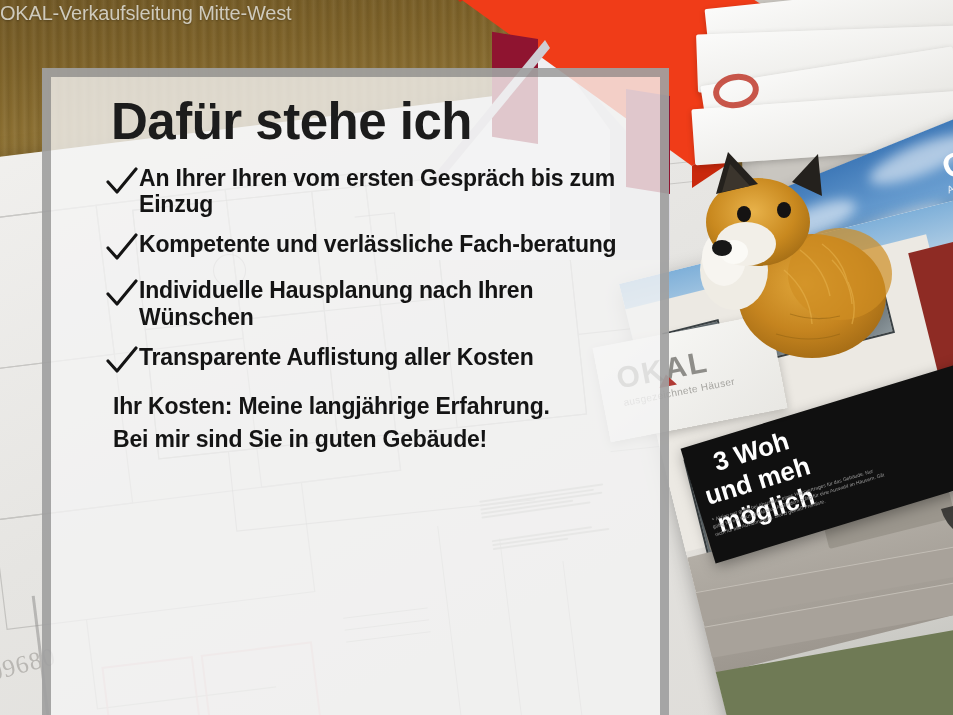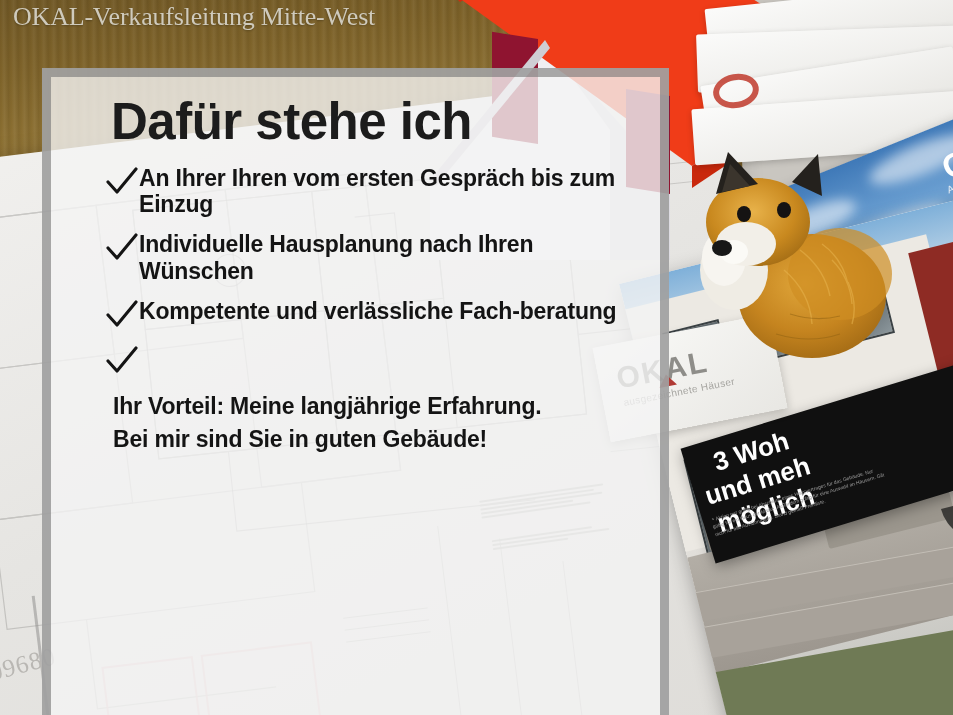--- a/index.html
+++ b/index.html
@@ -189,23 +189,23 @@
 
   
   .microtext { position:absolute; transform: rotate(-8deg); }
   .microtext span {
     display:block; background:#b6b4b0; border-radius:1px;
     margin-bottom:2px; height:2px;
   }
 
   
   .header-title {
-    position: absolute; left: 13px; top: 2px;
-    font-size: 26px; color: #cfcabc;
-    font-family: Liberation Serif, serif;
+    position: absolute; left: 0; top: 2px;
+    font-size: 20px; color: #cfcabc;
+    font-family: Liberation Sans, sans-serif;
     letter-spacing: -0.2px;
     text-shadow: 0 1px 2px rgba(0,0,0,.25);
     white-space: nowrap;
     z-index: 50;
   }
 
   
   .panel {
     position: absolute;
     left: 42px; top: 68px; width: 627px; height: 658px;
@@ -465,44 +465,45 @@
           </span>
           <span class="bullet-text">An Ihrer Ihren vom ersten Gespräch bis zum Einzug</span>
         </li>
 
         <li class="bullet">
           <span class="check">
             <svg viewBox="0 0 34 30">
                 <path d="M3 15 L12 25 L31 2" fill="none" stroke="#141414" stroke-width="3.1" stroke-linecap="round" stroke-linejoin="round"></path>
               </svg>
           </span>
-          <span class="bullet-text">Individuelle Hausplanung nach Ihren Wünschen</span>
+          <span class="bullet-text">Kompetente und verlässliche Fach-beratung</span>
         </li>
 
         <li class="bullet">
           <span class="check">
             <svg viewBox="0 0 34 30">
                 <path d="M3 15 L12 25 L31 2" fill="none" stroke="#141414" stroke-width="3.1" stroke-linecap="round" stroke-linejoin="round"></path>
               </svg>
           </span>
-          <span class="bullet-text">Kompetente und verlässliche Fach-beratung</span>
+          <span class="bullet-text">Individuelle Hausplanung nach Ihren Wünschen</span>
         </li>
 
         <li class="bullet">
           <span class="check">
             <svg viewBox="0 0 34 30">
                 <path d="M3 15 L12 25 L31 2" fill="none" stroke="#141414" stroke-width="3.1" stroke-linecap="round" stroke-linejoin="round"></path>
               </svg>
           </span>
+          <span class="bullet-text">Transparente Auflistung aller Kosten</span>
         </li>
 
 
       </ul>
 
       <div class="closing">
-        <div>Ihr Vorteil: Meine langjährige Erfahrung.</div>
+        <div>Ihr Kosten: Meine langjährige Erfahrung.</div>
         <div>Bei mir sind Sie in guten Gebäude!</div>
       </div>
 
     </div>
   </div>
 
 </div>
 
 </body></html>

